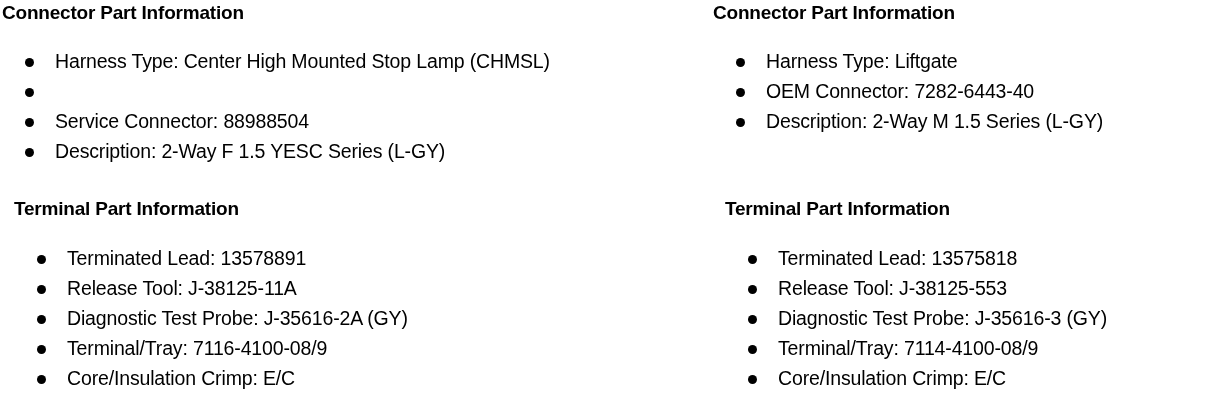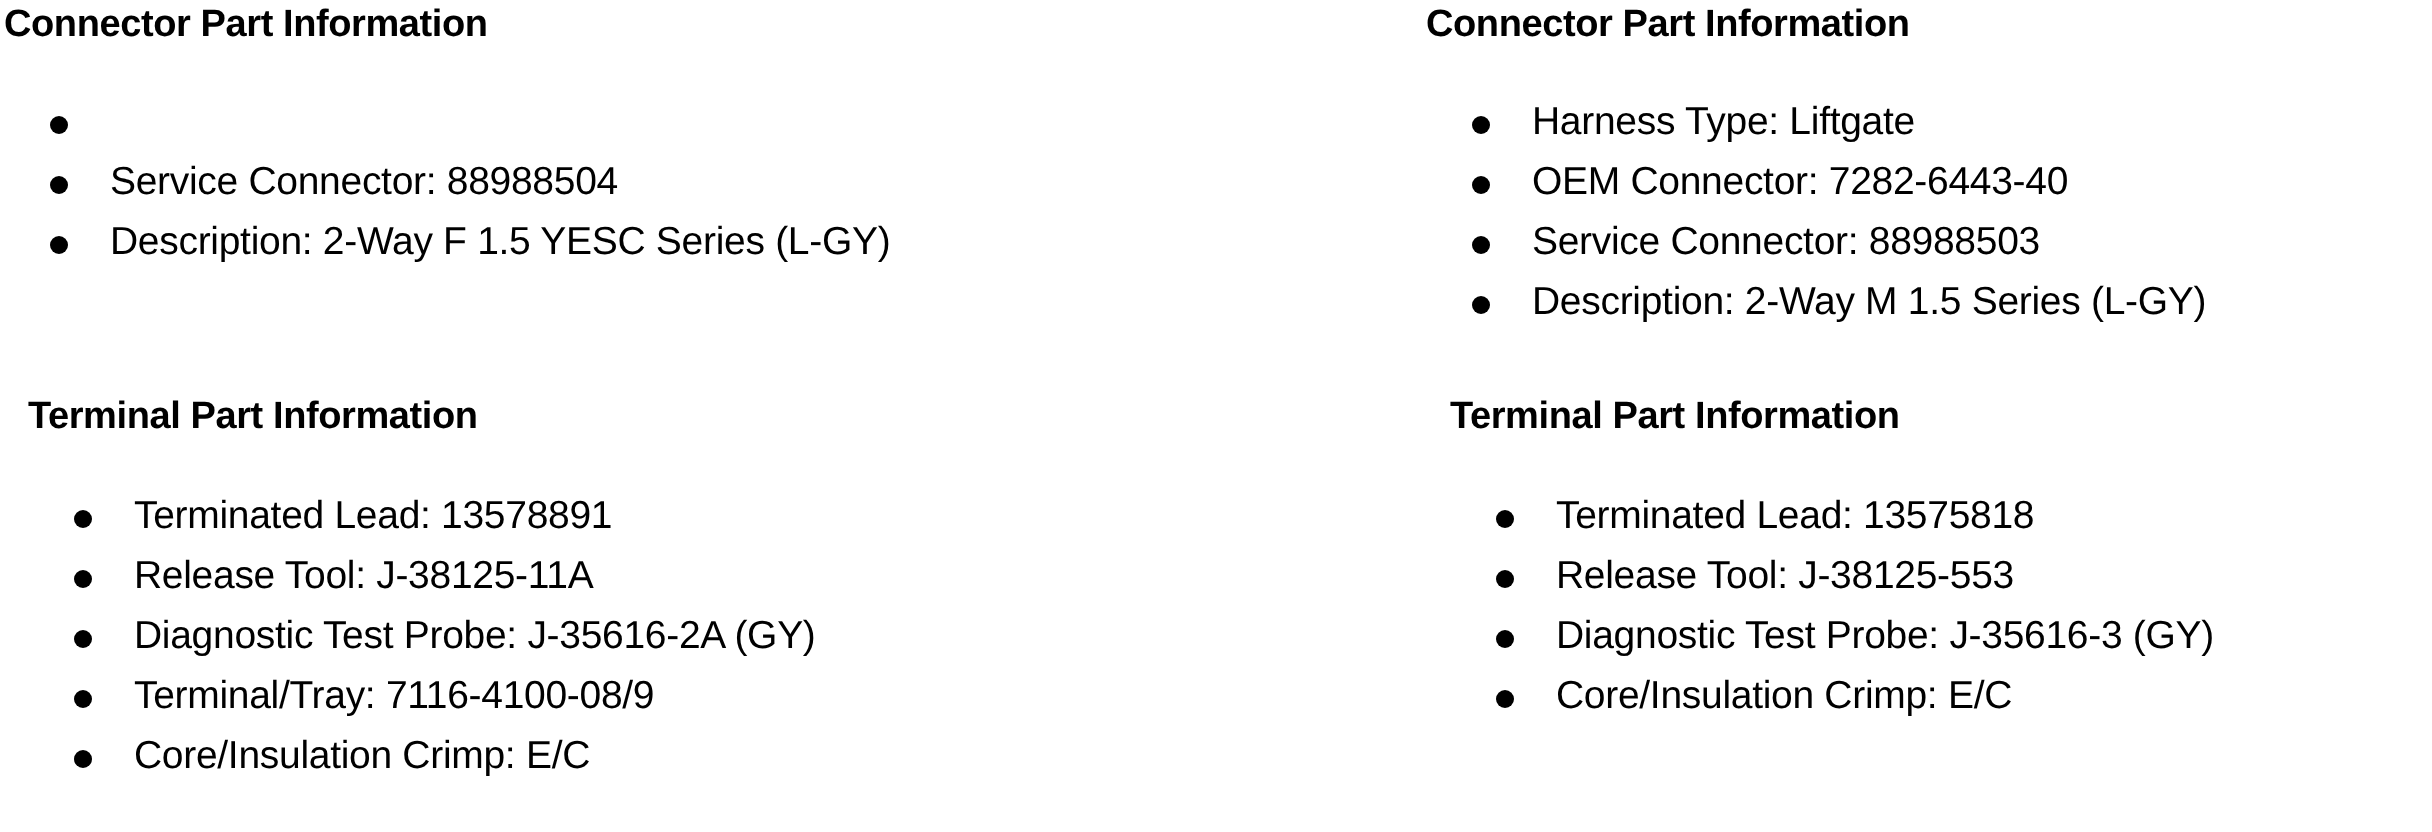--- a/index.html
+++ b/index.html
@@ -71,20 +71,24 @@
 
 <div class="page">
 
   <div class="column left">
 
     <div class="connector-block">
       <div class="section-heading">Connector Part Information</div>
       <ul class="bullet-list">
         <li class="bullet-item">
           <span class="bullet-dot"></span>
+          <span>Harness Type: Center High Mounted Stop Lamp (CHMSL)</span>
+        </li>
+        <li class="bullet-item">
+          <span class="bullet-dot"></span>
         </li>
         <li class="bullet-item">
           <span class="bullet-dot"></span>
           <span>Service Connector: 88988504</span>
         </li>
         <li class="bullet-item">
           <span class="bullet-dot"></span>
           <span>Description: 2-Way F 1.5 YESC Series (L-GY)</span>
         </li>
       </ul>
@@ -126,24 +130,20 @@
         <li class="bullet-item">
           <span class="bullet-dot"></span>
           <span>Harness Type: Liftgate</span>
         </li>
         <li class="bullet-item">
           <span class="bullet-dot"></span>
           <span>OEM Connector: 7282-6443-40</span>
         </li>
         <li class="bullet-item">
           <span class="bullet-dot"></span>
-          <span>Service Connector: 88988503</span>
-        </li>
-        <li class="bullet-item">
-          <span class="bullet-dot"></span>
           <span>Description: 2-Way M 1.5 Series (L-GY)</span>
         </li>
       </ul>
     </div>
 
     <div class="terminal-block">
       <div class="section-heading">Terminal Part Information</div>
       <ul class="bullet-list">
         <li class="bullet-item">
           <span class="bullet-dot"></span>
@@ -152,20 +152,24 @@
         <li class="bullet-item">
           <span class="bullet-dot"></span>
           <span>Release Tool: J-38125-553</span>
         </li>
         <li class="bullet-item">
           <span class="bullet-dot"></span>
           <span>Diagnostic Test Probe: J-35616-3 (GY)</span>
         </li>
         <li class="bullet-item">
           <span class="bullet-dot"></span>
+          <span>Terminal/Tray: 7114-4100-08/9</span>
+        </li>
+        <li class="bullet-item">
+          <span class="bullet-dot"></span>
           <span>Core/Insulation Crimp: E/C</span>
         </li>
       </ul>
     </div>
 
   </div>
 
 </div>
 
 </body></html>

